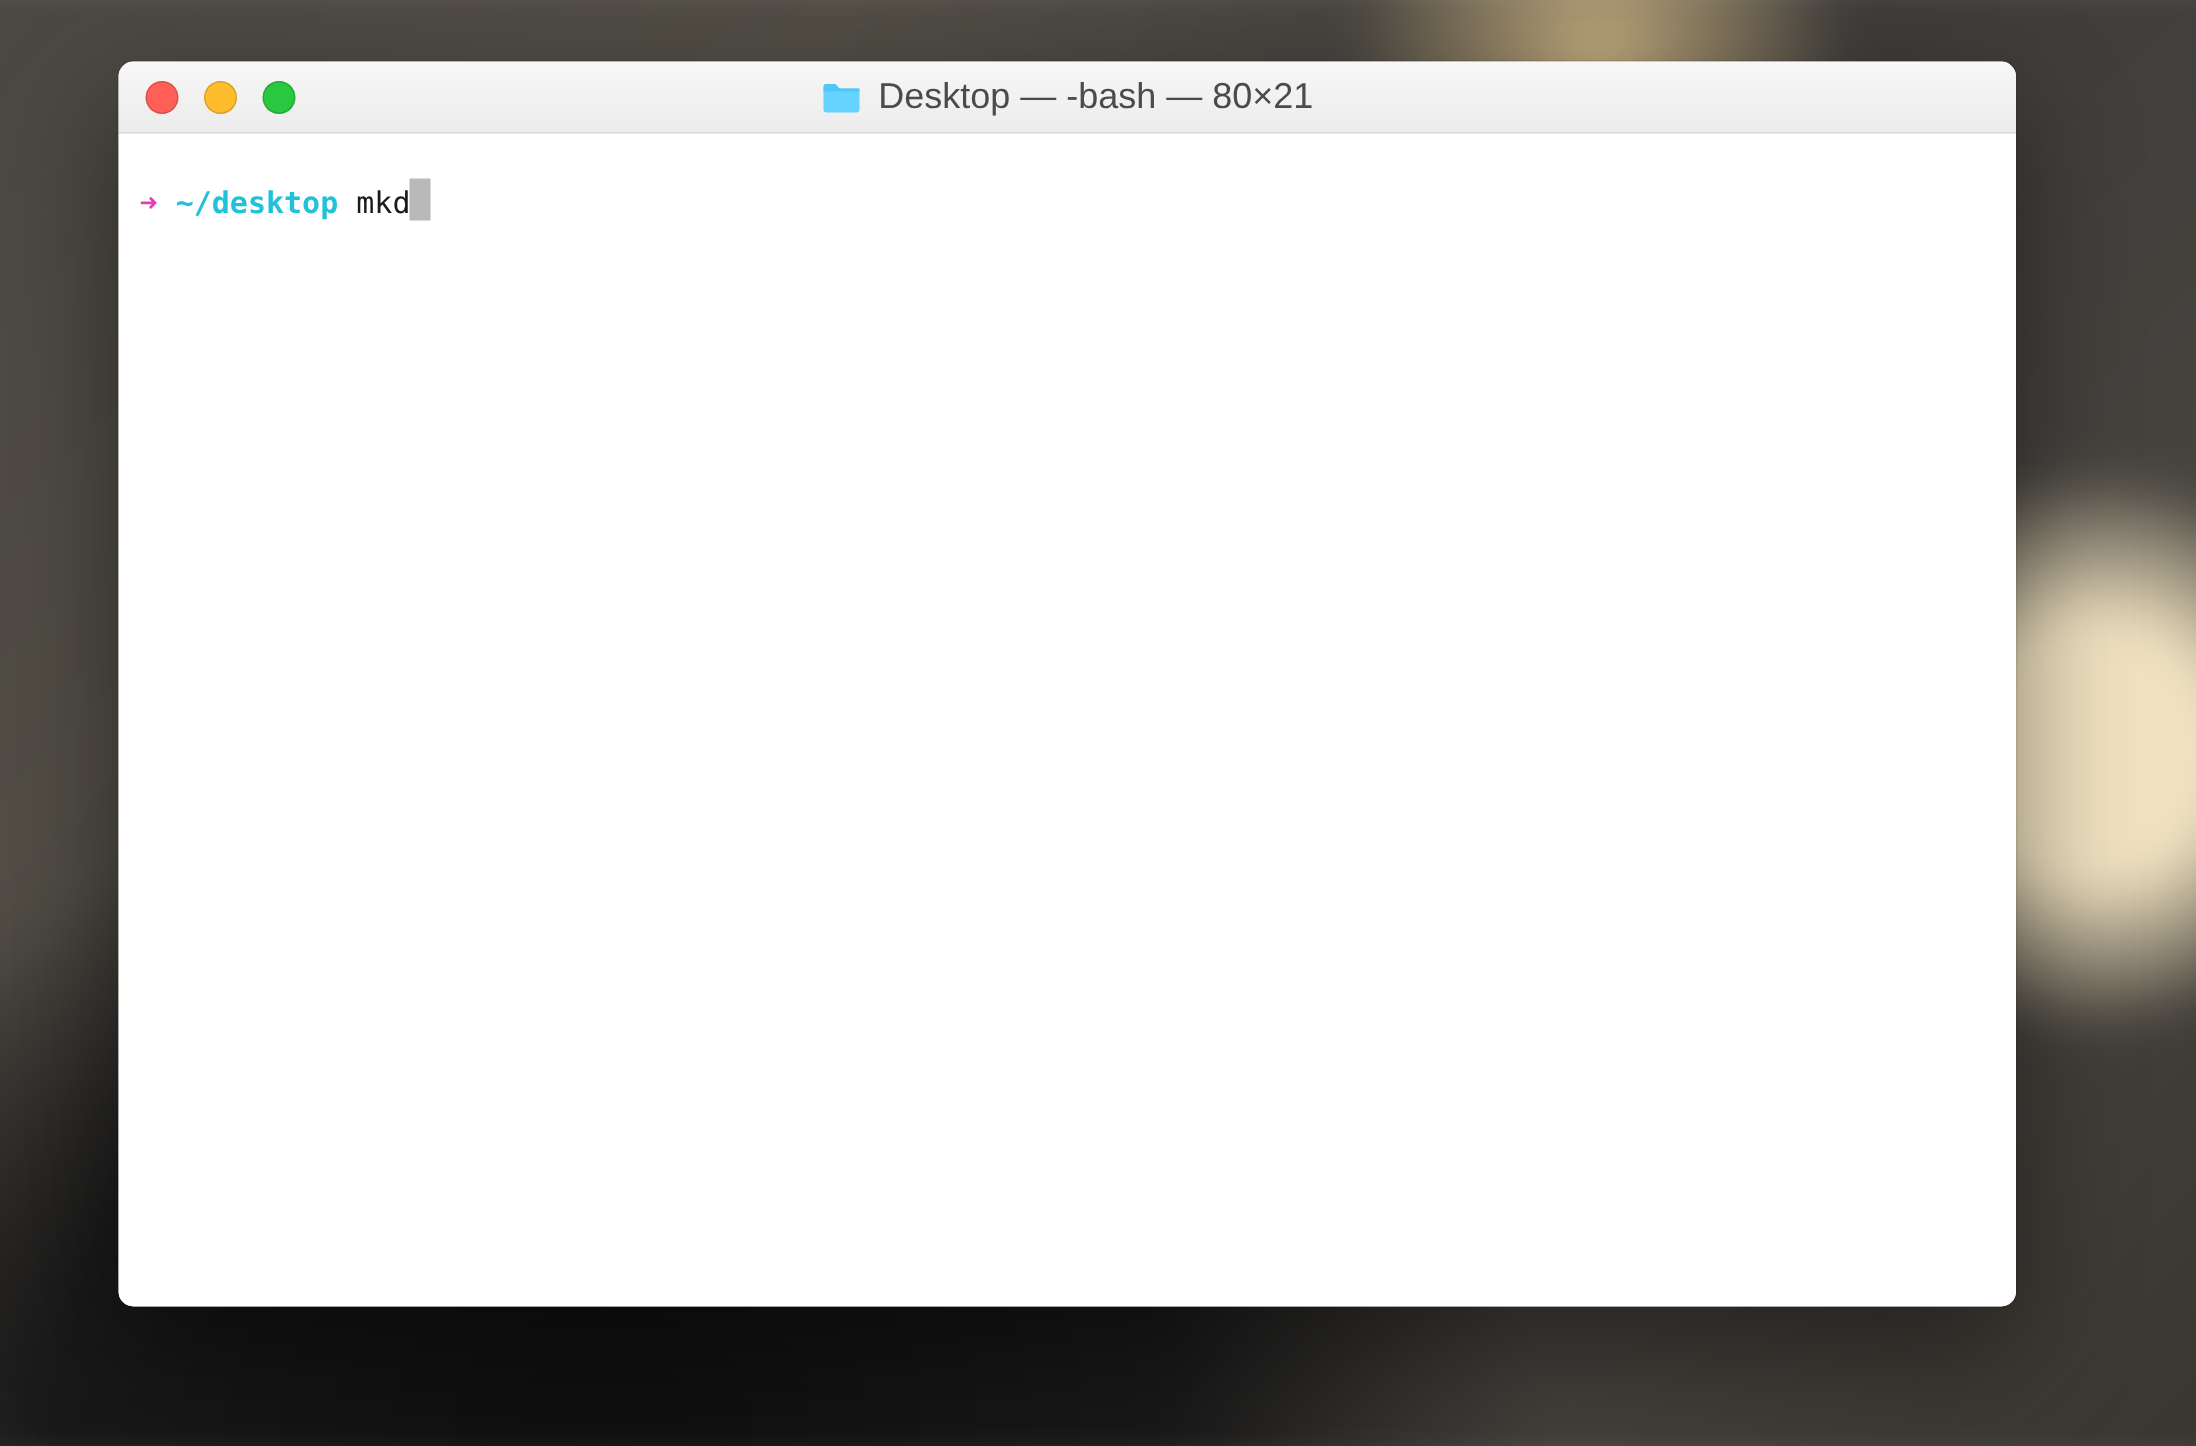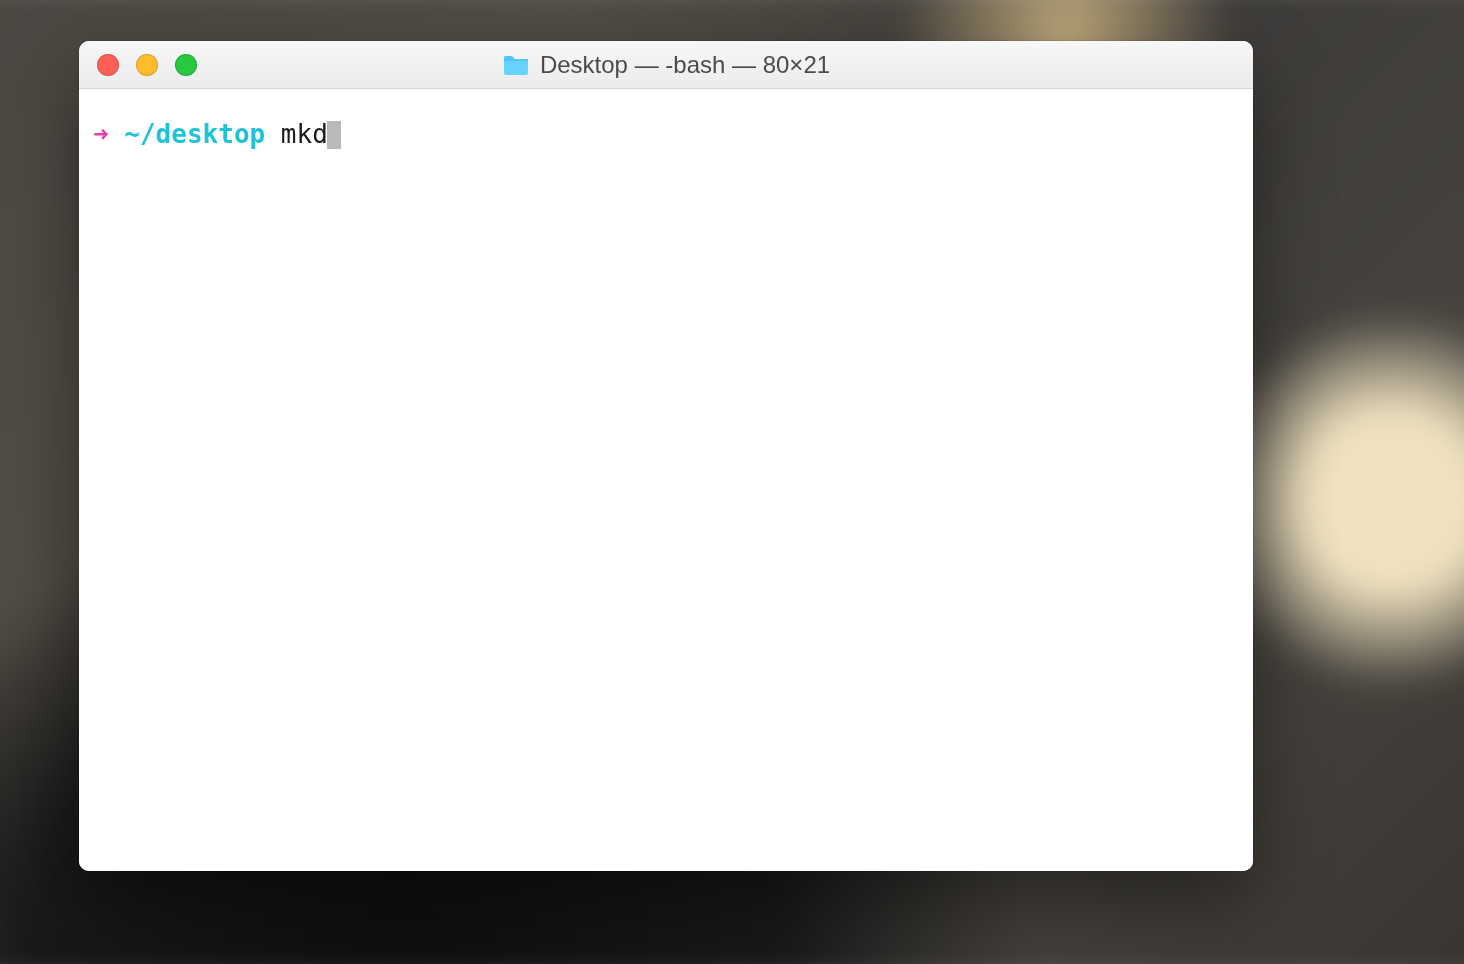--- a/index.html
+++ b/index.html
@@ -22,21 +22,21 @@
         radial-gradient(ellipse 600px 400px at 420px 920px, #0f0f10 0%, rgba(15,15,16,0.8) 60%, rgba(0,0,0,0) 100%),
         linear-gradient(135deg, #4a4742 0%, #524e46 25%, #3e3c3a 50%, #47443f 75%, #38342f 100%);
       filter: blur(14px);
       transform: scale(1.05);
     }
 
     .window {
       position: absolute;
       left: 79px;
       top: 41px;
-      width: 1174px;
+      width: 1265px;
       height: 830px;
       background: #ffffff;
       border-radius: 10px;
       box-shadow: 0 30px 80px rgba(0,0,0,0.45), 0 0 0 1px rgba(0,0,0,0.08);
       overflow: hidden;
       display: flex;
       flex-direction: column;
     }
 
     .titlebar {
@@ -82,21 +82,21 @@
       height: 22px;
       position: relative;
     }
     .folder-icon svg { display: block; }
 
     .terminal-body {
       flex: 1;
       background: #ffffff;
       padding: 30px 26px 14px 14px;
       font-family: "Menlo", "Monaco", "Consolas", monospace;
-      font-size: 26px;
+      font-size: 20px;
       line-height: 1.2;
       white-space: pre;
       color: #000;
     }
 
     .prompt-arrow  { color: #e83eaf; font-weight: bold; }
     .prompt-path   { color: #1fc2d8; font-weight: bold; }
     .prompt-cmd    { color: #1a1a1a; }
 
     .cursor-block {

